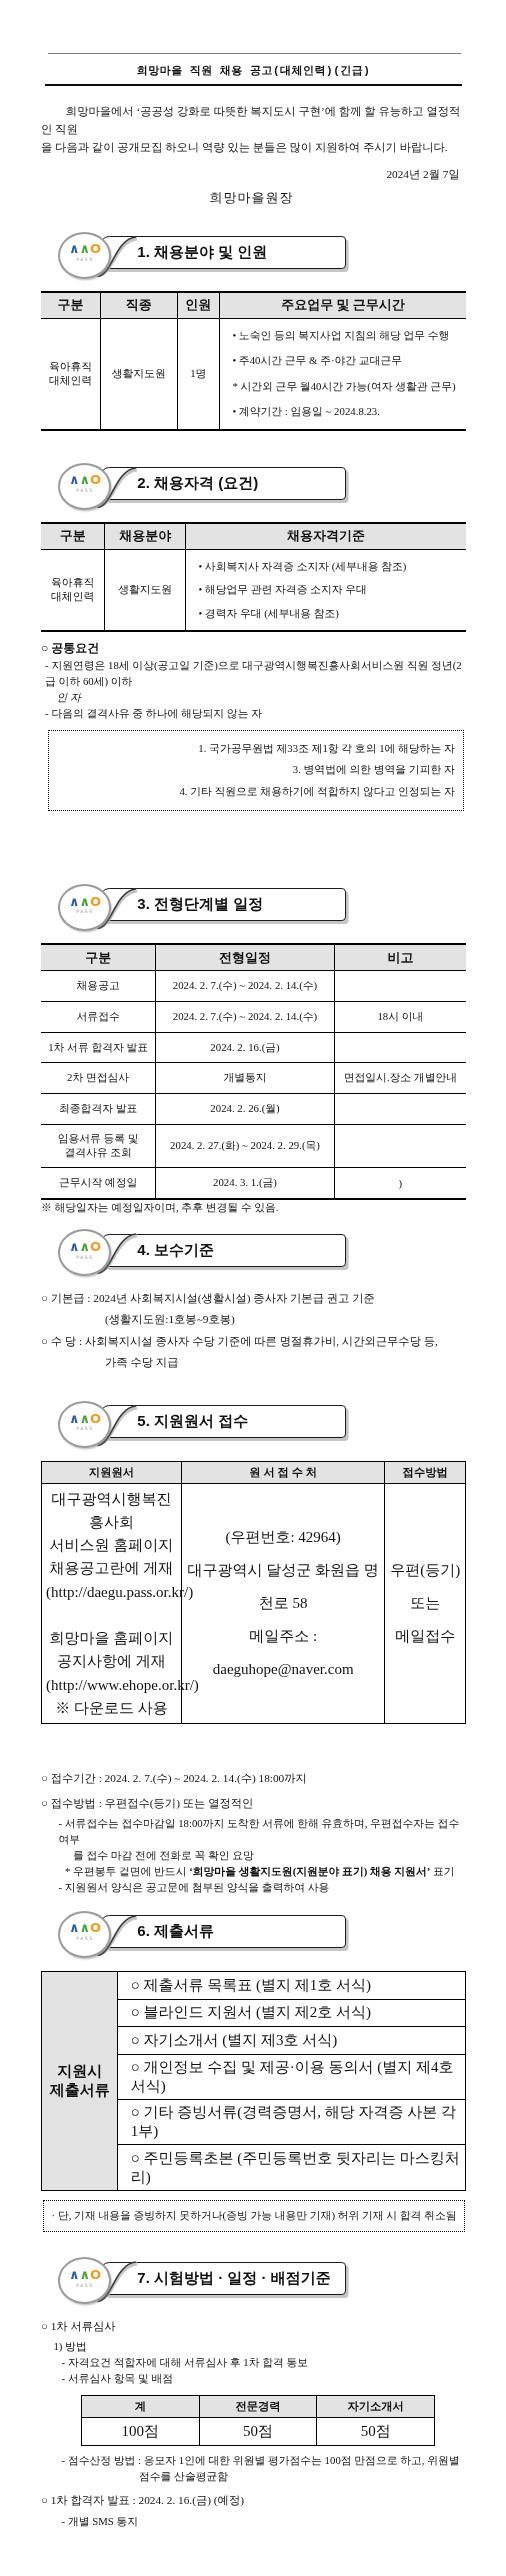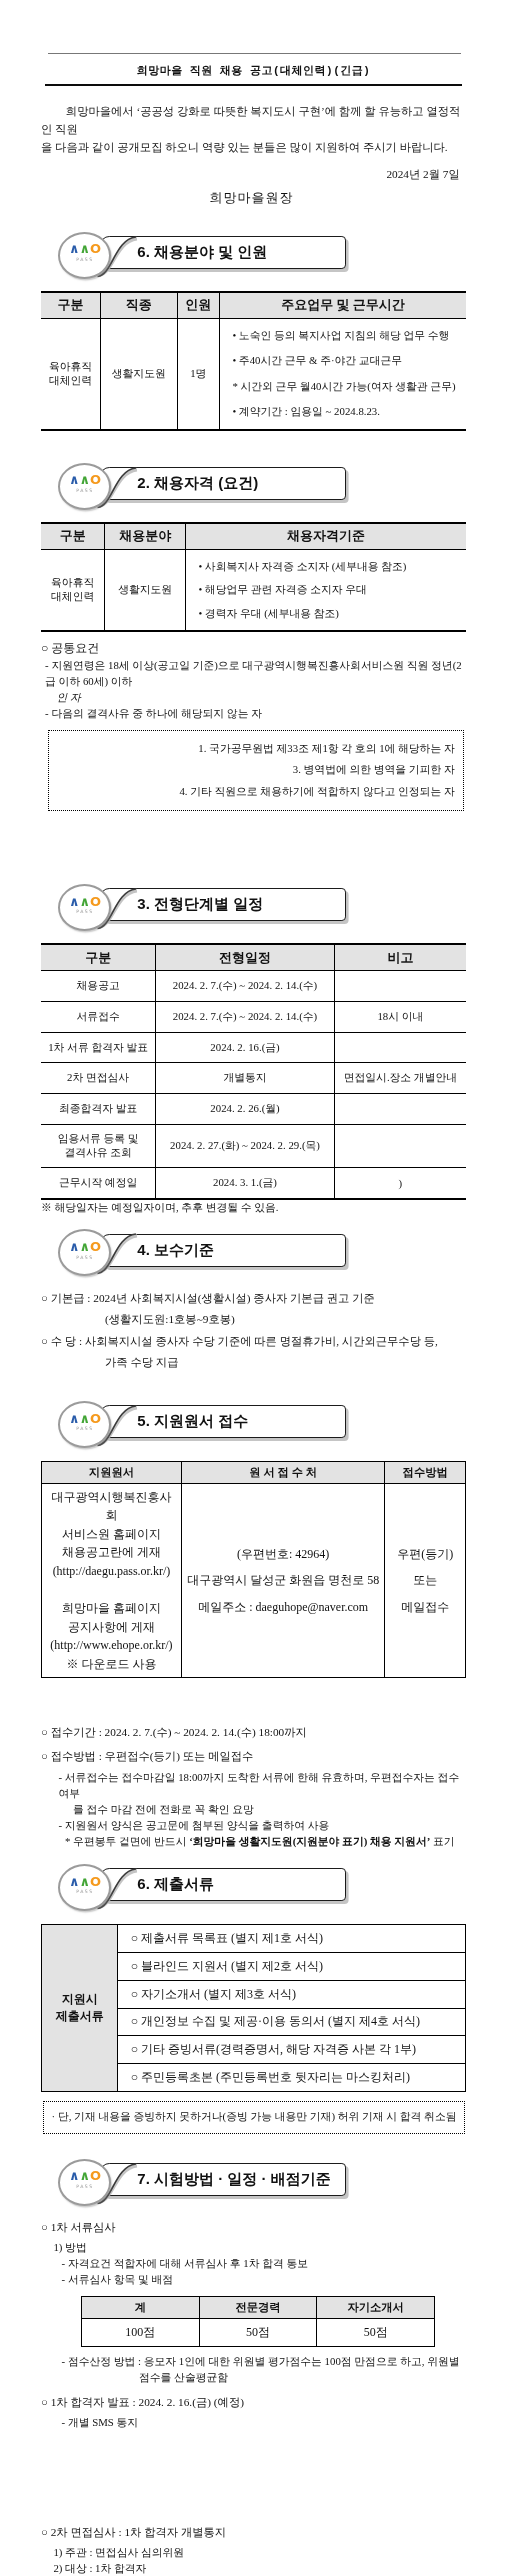--- a/index.html
+++ b/index.html
@@ -33,21 +33,21 @@
   table{border-collapse:collapse;width:100%;table-layout:fixed;}
   .t-open{border-top:2.1px solid #000;border-bottom:2.1px solid #000;}
   .t-open th{background:#e3e3e3;font-weight:bold;border-bottom:1.5px solid #000;padding:3.6px 2.1px;font-size:13px;}
   .t-open td{padding:4.1px 3.1px;font-size:10.8px;text-align:center;vertical-align:middle;}
   .t-open th + th, .t-open td + td{border-left:1px solid #000;}
   .t-open tbody tr + tr td{border-top:1px solid #000;}
 
   
   .t-box{border:1.5px solid #000;}
   .t-box th{background:#e3e3e3;font-weight:bold;border:1px solid #000;padding:3.1px 2.1px;font-size:11.3px;}
-  .t-box td{border:1px solid #000;padding:3.1px 4.1px;font-size:12px;text-align:center;vertical-align:middle;}
+  .t-box td{border:1px solid #000;padding:3.1px 4.1px;font-size:15px;text-align:center;vertical-align:middle;}
 
   .pre{white-space:pre-line;}
   .cell-left{text-align:left !important;padding-left:12.4px !important;}
   .duty-line{line-height:2.35;}
   .crit-line{line-height:2.2;}
   .cell-line{min-height:1.55em;line-height:1.55;}
 
   .dotted-box{border:1px dotted #000;margin:8.2px 2.1px 0 7.2px;padding:7.2px 8.2px 8.2px 23px;text-align:right;}
   .dotted-box .line{font-size:10.8px;line-height:1.95;}
   .dotted-note{border:1px dotted #000;margin:9.3px 1px 0 2.1px;padding:8.2px 5.2px;text-align:center;font-size:10.8px;}
@@ -84,21 +84,21 @@
   <div class="sec-header mt46">
     <svg class="swoosh" viewBox="0 0 84 86">
       <path d="M6 80 C 34 76, 38 14, 80 9" stroke="#b5b5b5" stroke-width="7" fill="none" opacity="0.8"></path>
       <path d="M3 83 C 33 79, 36 11, 78 6" stroke="#3a3a3a" stroke-width="3" fill="none"></path>
     </svg>
     <div class="badge">
       <div class="badge-glyphs"><span class="g1">∧</span><span class="g2">∧</span><span class="g3">O</span></div>
       <div class="badge-sub">PASS</div>
     </div>
     <div class="bar">
-      <span class="bar-title">6. 채용분야 및 인원</span>
+      <span class="bar-title">1. 채용분야 및 인원</span>
     </div>
   </div>
 
   <table class="t-open mt14">
     <colgroup>
         <col style="width:14%">
         <col style="width:18%">
         <col style="width:10%">
         <col style="width:58%">
       </colgroup>
@@ -161,21 +161,21 @@
         <td class="cell-left">
           <div class="crit-line">• 사회복지사 자격증 소지자 (세부내용 참조)</div>
           <div class="crit-line">• 해당업무 관련 자격증 소지자 우대</div>
           <div class="crit-line">• 경력자 우대 (세부내용 참조)</div>
         </td>
       </tr>
     </tbody>
   </table>
 
   <div class="para mt16">
-    <div class="line" style="font-size:12px;font-weight:normal;">○ 공통요건</div>
+    <div class="line" style="font-size:12px;font-weight:bold;">○ 공통요건</div>
     <div class="line ind-8">- 지원연령은 18세 이상(공고일 기준)으로 대구광역시행복진흥사회서비스원 직원 정년(2급 이하 60세) 이하</div>
     <div class="line ind-30">인 자</div>
     <div class="line ind-8">- 다음의 결격사유 중 하나에 해당되지 않는 자</div>
   </div>
 
   <div class="dotted-box">
     <div class="line">1. 국가공무원법 제33조 제1항 각 호의 1에 해당하는 자</div>
     <div class="line">3. 병역법에 의한 병역을 기피한 자</div>
     <div class="line">4. 기타 직원으로 채용하기에 적합하지 않다고 인정되는 자</div>
   </div>
@@ -320,27 +320,27 @@
           <div class="cell-line" style="line-height:2.2">메일접수</div>
         </td>
       </tr>
     </tbody>
   </table>
 
   <div class="para mt90">
     <div class="b-line">○ 접수기간 : 2024. 2. 7.(수) ~ 2024. 2. 14.(수) 18:00까지</div>
   </div>
   <div class="para">
-    <div class="b-line">○ 접수방법 : 우편접수(등기) 또는 메일접수</div>
+    <div class="b-line">○ 접수방법 : 우편접수(등기) 또는 열정적인</div>
     <div class="line ind-34">- 서류접수는 접수마감일 18:00까지 도착한 서류에 한해 유효하며, 우편접수자는 접수여부</div>
     <div class="line ind-62">를 접수 마감 전에 전화로 꼭 확인 요망</div>
-    <div class="line ind-34">- 지원원서 양식은 공고문에 첨부된 양식을 출력하여 사용</div>
     <div class="line ind-46">
       <span>* 우편봉투 겉면에 반드시 </span><span class="bold">‘희망마을 생활지도원(지원분야 표기) 채용 지원서’</span><span> 표기</span>
     </div>
+    <div class="line ind-34">- 지원원서 양식은 공고문에 첨부된 양식을 출력하여 사용</div>
   </div>
 
   <div class="sec-header mt26">
     <svg class="swoosh" viewBox="0 0 84 86">
       <path d="M6 80 C 34 76, 38 14, 80 9" stroke="#b5b5b5" stroke-width="7" fill="none" opacity="0.8"></path>
       <path d="M3 83 C 33 79, 36 11, 78 6" stroke="#3a3a3a" stroke-width="3" fill="none"></path>
     </svg>
     <div class="badge">
       <div class="badge-glyphs"><span class="g1">∧</span><span class="g2">∧</span><span class="g3">O</span></div>
       <div class="badge-sub">PASS</div>

